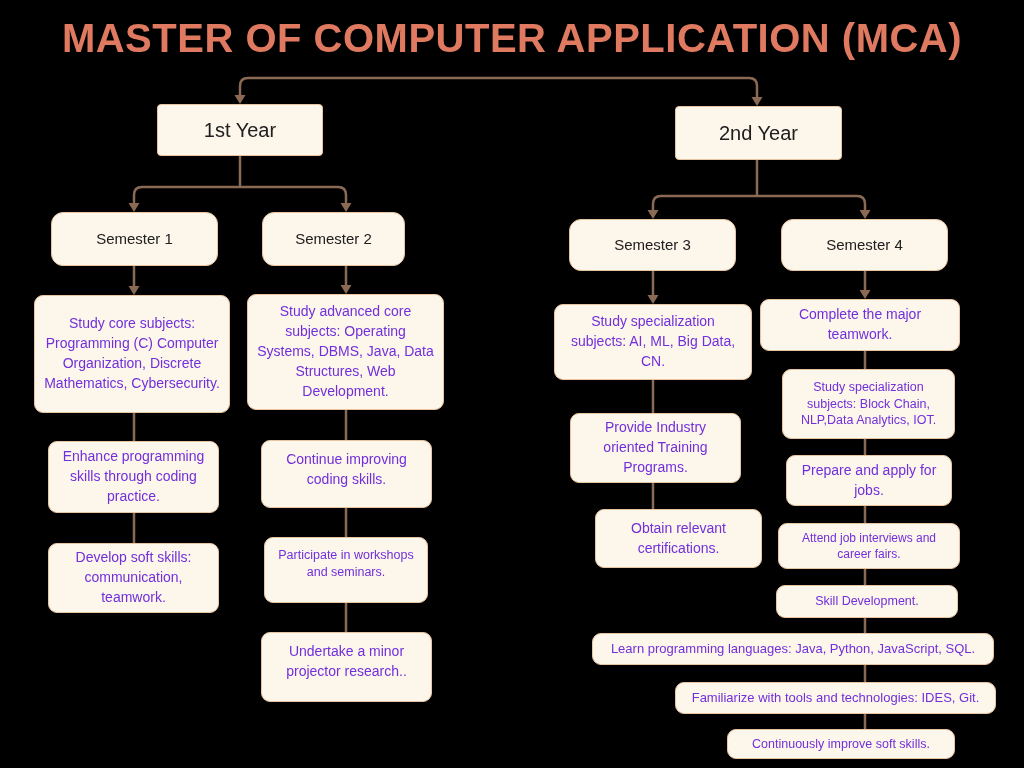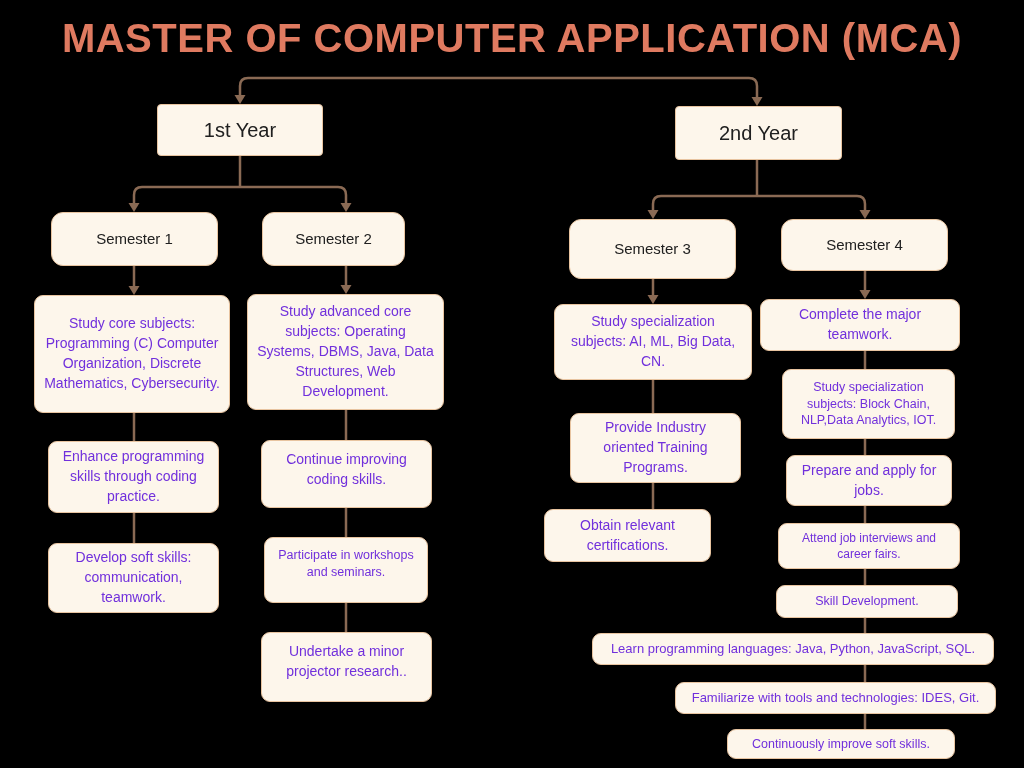--- a/index.html
+++ b/index.html
@@ -85,35 +85,35 @@
       <path d="M865 665 V682"></path>
       <path d="M865 714 V729"></path>
     </g>
   </svg>
 
   <div class="node year" style="left:157px;top:104px;width:166px;height:52px;">1st Year</div>
   <div class="node year" style="left:675px;top:106px;width:167px;height:54px;">2nd Year</div>
 
   <div class="node sem" style="left:51px;top:212px;width:167px;height:54px;">Semester 1</div>
   <div class="node sem" style="left:262px;top:212px;width:143px;height:54px;">Semester 2</div>
-  <div class="node sem" style="left:569px;top:219px;width:167px;height:60px;">Semester 3</div>
+  <div class="node sem" style="left:569px;top:219px;width:167px;height:52px;">Semester 3</div>
   <div class="node sem" style="left:781px;top:219px;width:167px;height:52px;">Semester 4</div>
 
   <div class="node" style="left:34px;top:295px;width:196px;height:118px;">Study core subjects: Programming (C) Computer Organization, Discrete Mathematics, Cybersecurity.</div>
   <div class="node" style="left:48px;top:441px;width:171px;height:72px;">Enhance programming skills through coding practice.</div>
   <div class="node" style="left:48px;top:543px;width:171px;height:70px;">Develop soft skills: communication, teamwork.</div>
 
   <div class="node" style="left:247px;top:294px;width:197px;height:116px;">Study advanced core subjects: Operating Systems, DBMS, Java, Data Structures, Web Development.</div>
   <div class="node top" style="left:261px;top:440px;width:171px;height:68px;">Continue improving coding skills.</div>
   <div class="node small top" style="left:264px;top:537px;width:164px;height:66px;">Participate in workshops and seminars.</div>
   <div class="node top" style="left:261px;top:632px;width:171px;height:70px;">Undertake a minor projector research..</div>
 
   <div class="node" style="left:554px;top:304px;width:198px;height:76px;">Study specialization subjects: AI, ML, Big Data, CN.</div>
   <div class="node" style="left:570px;top:413px;width:171px;height:70px;">Provide Industry oriented Training Programs.</div>
-  <div class="node" style="left:544px;top:509px;width:167px;height:53px;">Obtain relevant certifications.</div>
+  <div class="node" style="left:595px;top:509px;width:167px;height:59px;">Obtain relevant certifications.</div>
 
   <div class="node" style="left:760px;top:299px;width:200px;height:52px;">Complete the major teamwork.</div>
   <div class="node small" style="left:782px;top:369px;width:173px;height:70px;">Study specialization subjects: Block Chain, NLP,Data Analytics, IOT.</div>
   <div class="node" style="left:786px;top:455px;width:166px;height:51px;">Prepare and apply for jobs.</div>
   <div class="node tiny" style="left:778px;top:523px;width:182px;height:46px;">Attend job interviews and career fairs.</div>
   <div class="node small" style="left:776px;top:585px;width:182px;height:33px;">Skill Development.</div>
 
   <div class="node small" style="left:592px;top:633px;width:402px;height:32px;font-size:13px;">Learn programming languages: Java, Python, JavaScript, SQL.</div>
   <div class="node small" style="left:727px;top:729px;width:228px;height:30px;">Continuously improve soft skills.</div>
   <div class="node small" style="left:675px;top:682px;width:321px;height:32px;font-size:13px;">Familiarize with tools and technologies: IDES, Git.</div>

